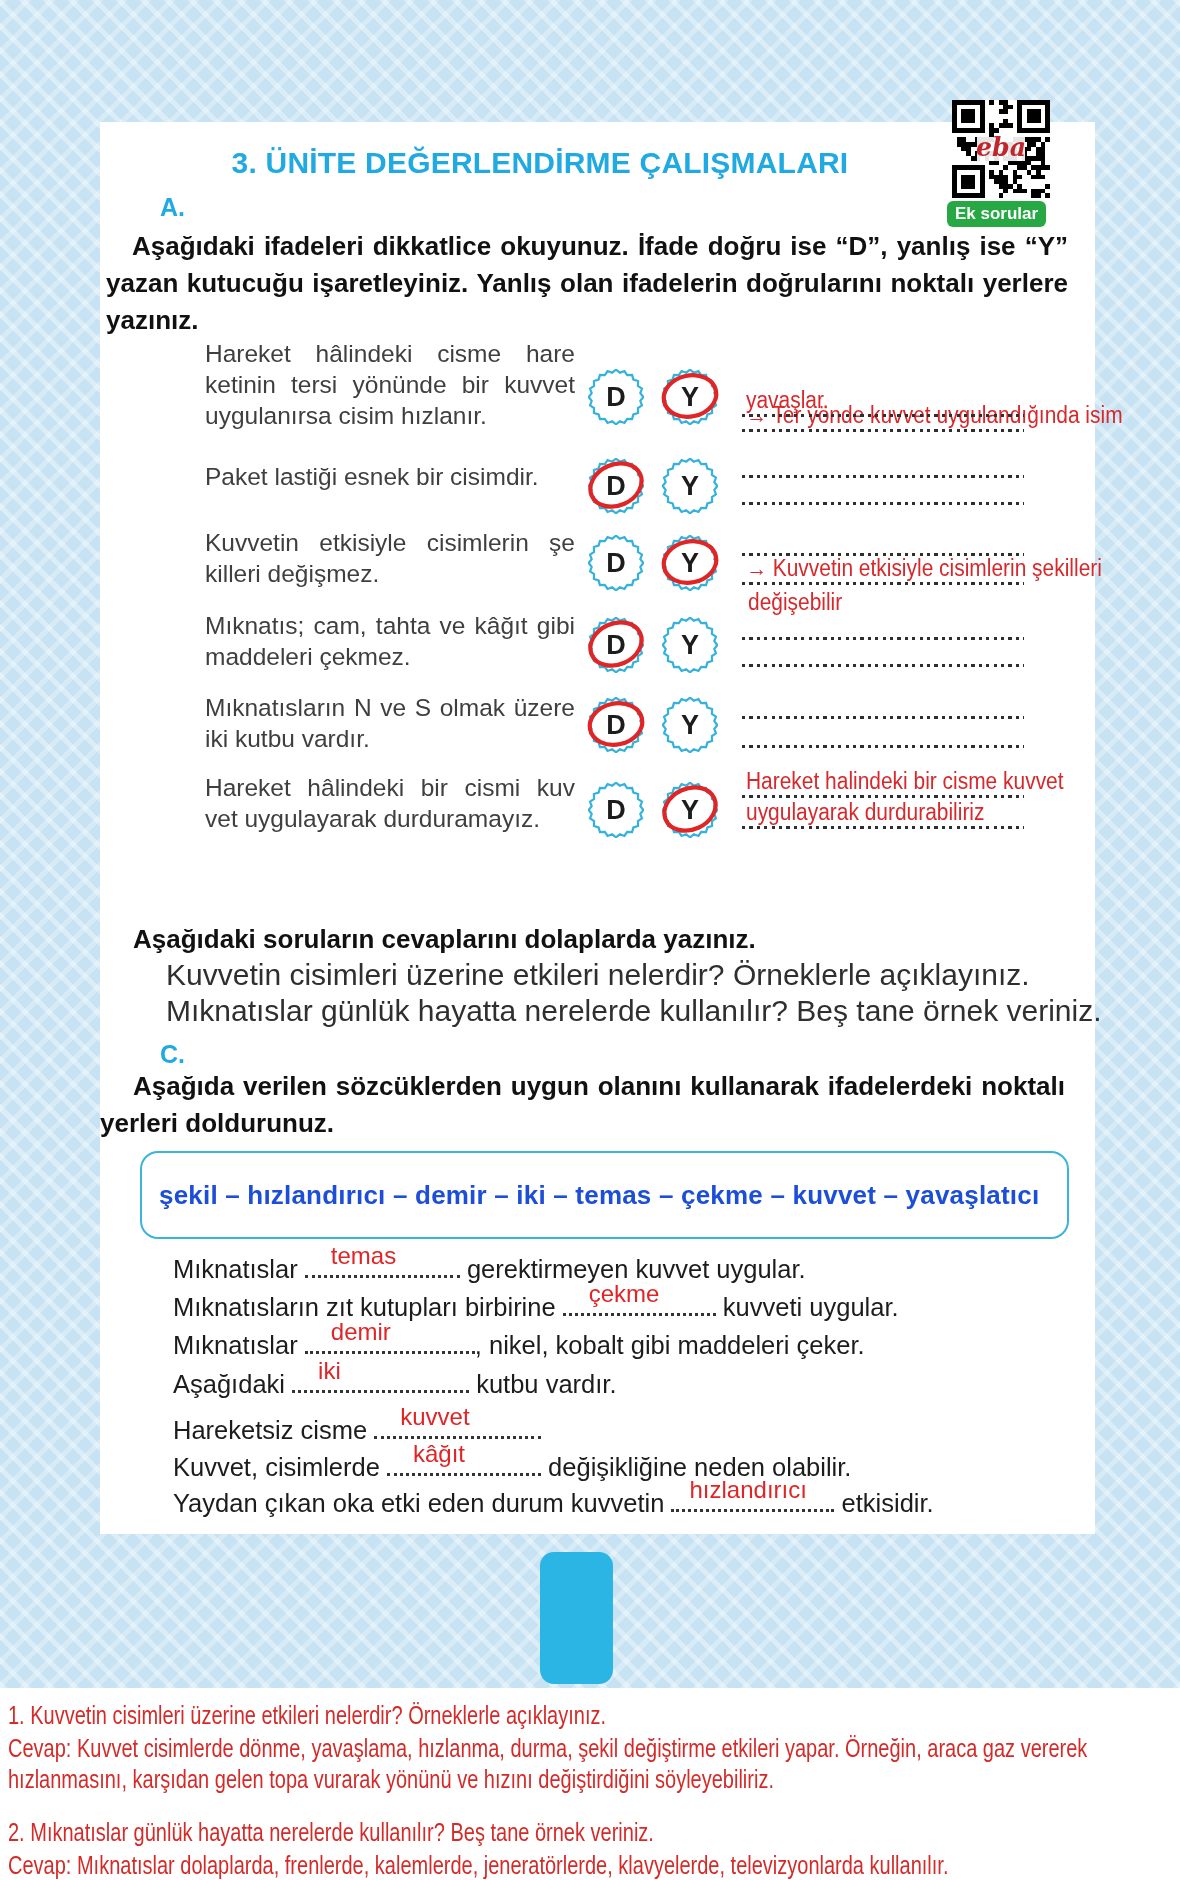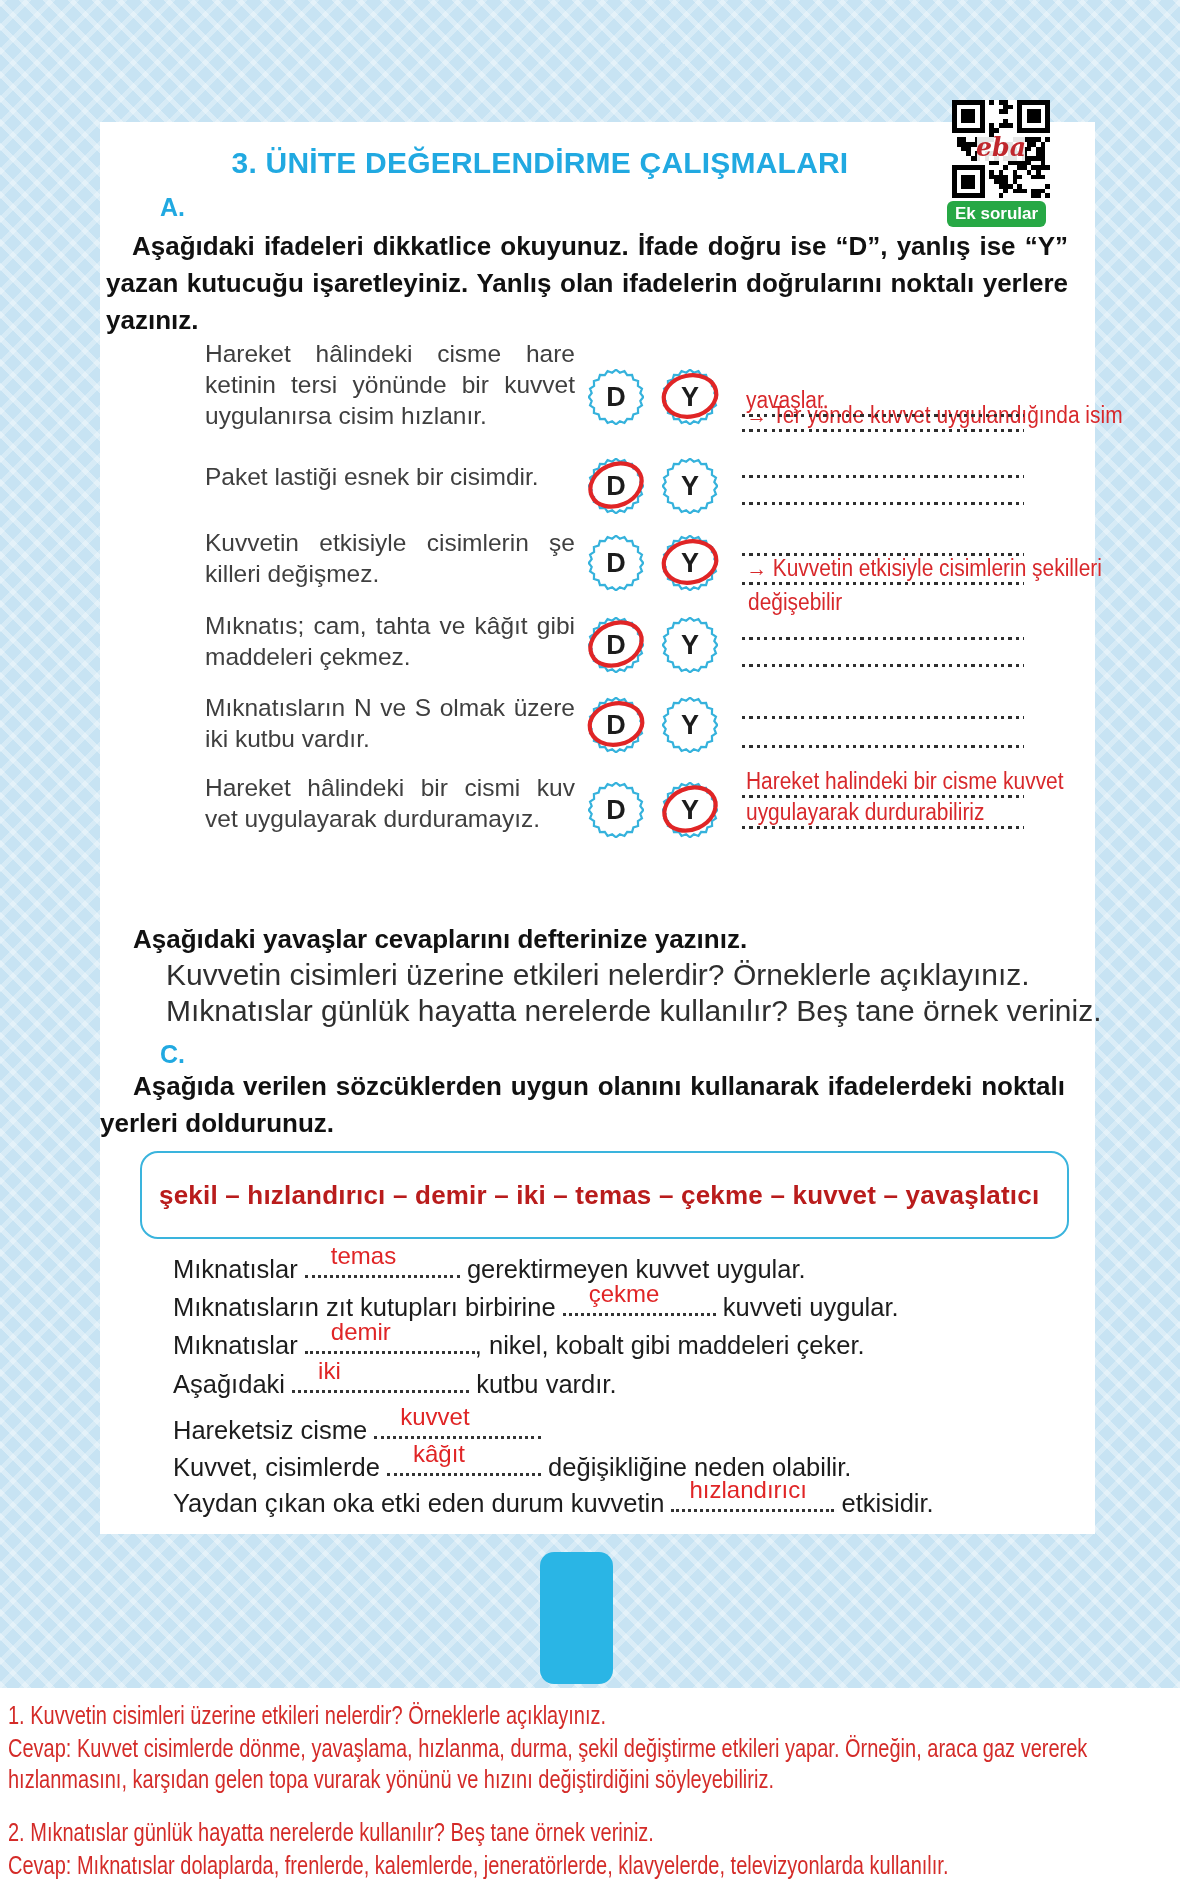--- a/index.html
+++ b/index.html
@@ -35,21 +35,21 @@
   
   .ansline{width:282px;height:34px;}
   .ansline::after{content:"";position:absolute;left:0;right:0;bottom:0;height:3.4px;
     background:repeating-linear-gradient(90deg,#2e2e2e 0 3.2px,transparent 3.2px 7.4px);}
   .hand{position:absolute;left:4px;bottom:3px;white-space:nowrap;color:#d8282b;font-size:23px;
     transform:scaleX(.91);transform-origin:left bottom;}
   .hand-below{white-space:nowrap;color:#d8282b;font-size:23px;transform:scaleX(.91);transform-origin:left top;}
   .question{font-size:30px;color:#2f2f2f;}
   .wordbank{left:140px;top:1151px;width:925px;height:84px;border:2.5px solid #3ab4dd;border-radius:18px;
     display:flex;align-items:center;}
-  .wordbank span{padding-left:17px;font-size:26px;font-weight:bold;color:#b91c1c;letter-spacing:.2px;}
+  .wordbank span{padding-left:17px;font-size:26px;font-weight:bold;color:#1d4ed8;letter-spacing:.2px;}
   .fill-line{left:173px;font-size:25.5px;color:#1c1c1c;white-space:nowrap;}
   .blank{display:inline-block;position:relative;height:20px;border-bottom:3px dotted #333;vertical-align:baseline;}
   .ans{position:absolute;left:26px;bottom:5px;font-style:normal;color:#e02526;font-size:24px;white-space:nowrap;}
   .blue-tab{left:540px;top:1552px;width:73px;height:132px;background:#2ab5e5;border-radius:14px;}
   .hwblock{color:#d42b28;font-size:25px;line-height:31px;width:1400px;
     transform:scaleX(.8);transform-origin:0 0;}
   .hwblock p{margin:0;}
   .hwblock .hw-q{margin-bottom:2px;}
 </style>
 </head>
@@ -332,21 +332,21 @@
 <div class="abs ansline" style="left:742px;top:714px;">
     <span class="hand"></span>
   </div>
 <div class="abs ansline" style="left:742px;top:764px;">
     <span class="hand">Hareket halindeki bir cisme kuvvet</span>
   </div>
 <div class="abs ansline" style="left:742px;top:795px;">
     <span class="hand">uygulayarak durdurabiliriz</span>
   </div>
 
-<div class="abs para-bold" style="left:133px;top:921px;">Aşağıdaki yavaşlar cevaplarını defterinize yazınız.</div>
+<div class="abs para-bold" style="left:133px;top:921px;">Aşağıdaki soruların cevaplarını dolaplarda yazınız.</div>
 <div class="abs question" style="left:166px;top:958px;">Kuvvetin cisimleri üzerine etkileri nelerdir? Örneklerle açıklayınız.</div>
 <div class="abs question" style="left:166px;top:994px;">Mıknatıslar günlük hayatta nerelerde kullanılır? Beş tane örnek veriniz.</div>
 
 <div class="abs sec-letter" style="left:160px;top:1040px;">C.</div>
 <div class="abs para-bold" style="left:100px;top:1068px;width:965px;text-indent:33px;">Aşağıda verilen sözcüklerden uygun olanını kullanarak ifadelerdeki noktalı yerleri doldurunuz.</div>
 
 <div class="abs wordbank">
     <span>şekil – hızlandırıcı – demir – iki – temas – çekme – kuvvet – yavaşlatıcı</span>
   </div>
 

